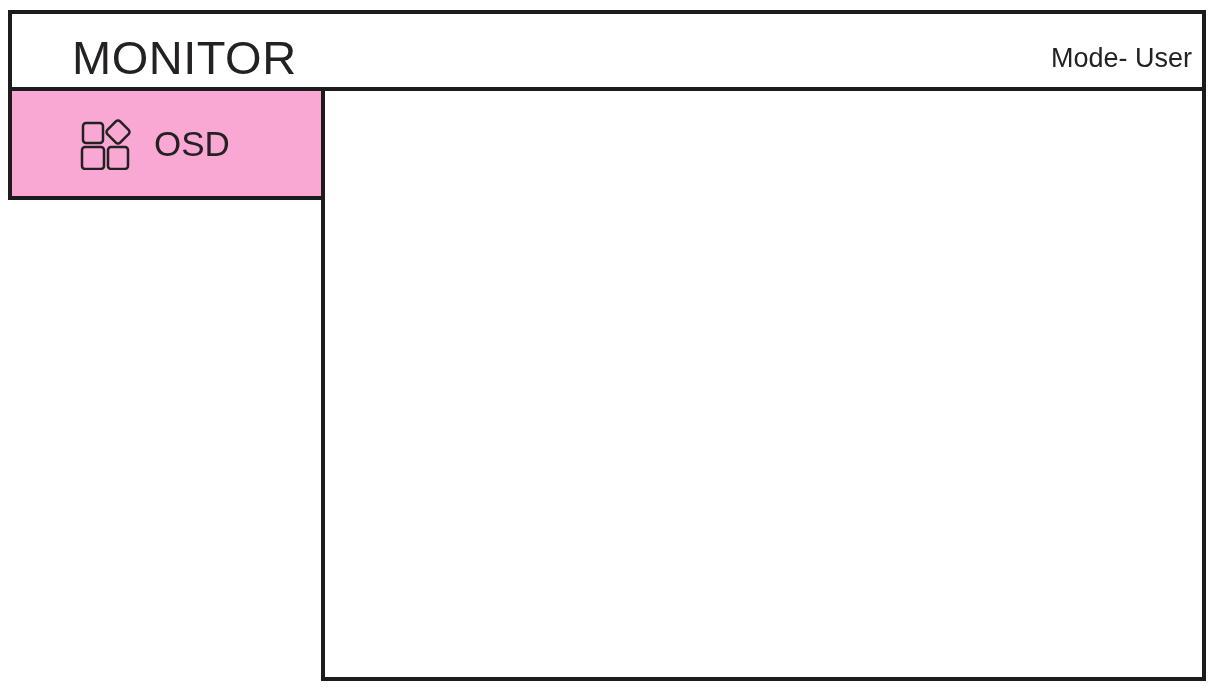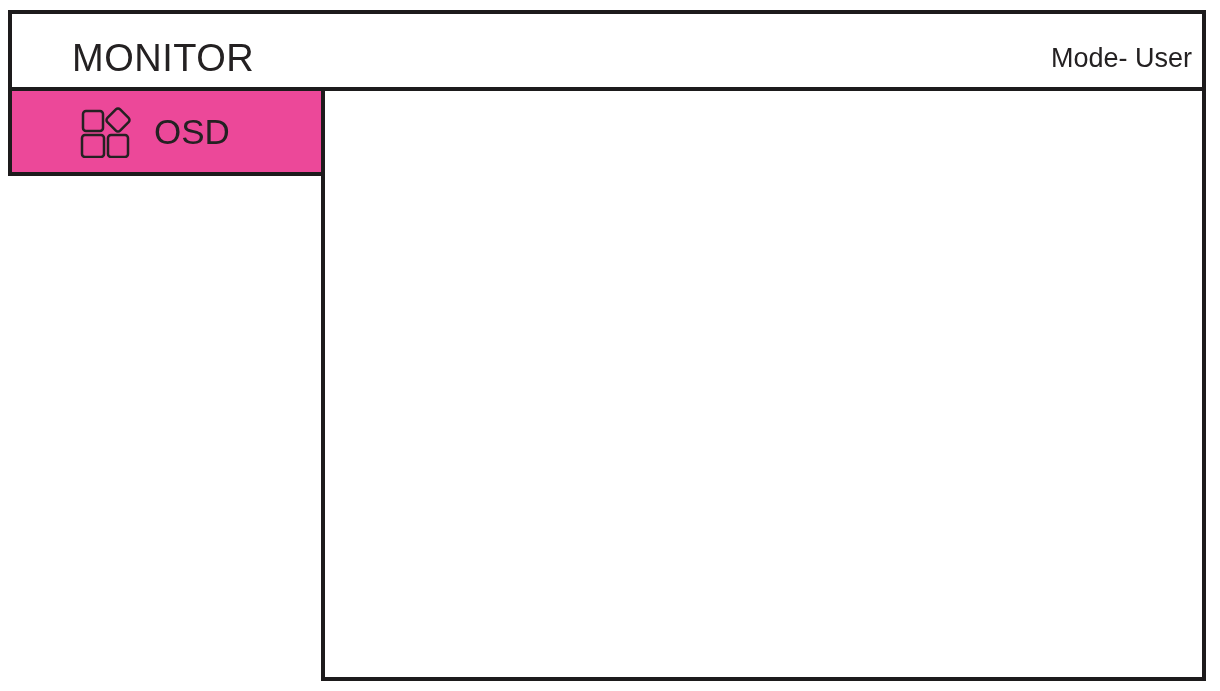--- a/index.html
+++ b/index.html
@@ -20,42 +20,42 @@
   .header-box {
     position: absolute;
     left: 8px; top: 10px;
     width: 1198px; height: 81px;
     border: 4px solid #1d1b1c;
     background: #ffffff;
   }
   .sidebar-item {
     position: absolute;
     left: 8px; top: 87px;
-    width: 317px; height: 89px;
+    width: 317px; height: 113px;
     border: 4px solid #1d1b1c;
-    background: #ec4899;
+    background: #f9a8d4;
     display: flex;
     align-items: center;
     padding-left: 68px;
     gap: 22px;
     z-index: 2;
   }
   .main-box {
     position: absolute;
     left: 321px; top: 87px;
     width: 885px; height: 594px;
     border: 4px solid #1d1b1c;
     background: #ffffff;
     z-index: 1;
   }
   
   .title {
     position: absolute;
     left: 60px; top: 24px;
-    font-size: 38px;
+    font-size: 47px;
     line-height: 40px;
     letter-spacing: 0.5px;
     color: #242122;
   }
   .mode {
     position: absolute;
     left: 1030px; top: 29px;
     width: 150px;
     text-align: right;
     font-size: 27px;

